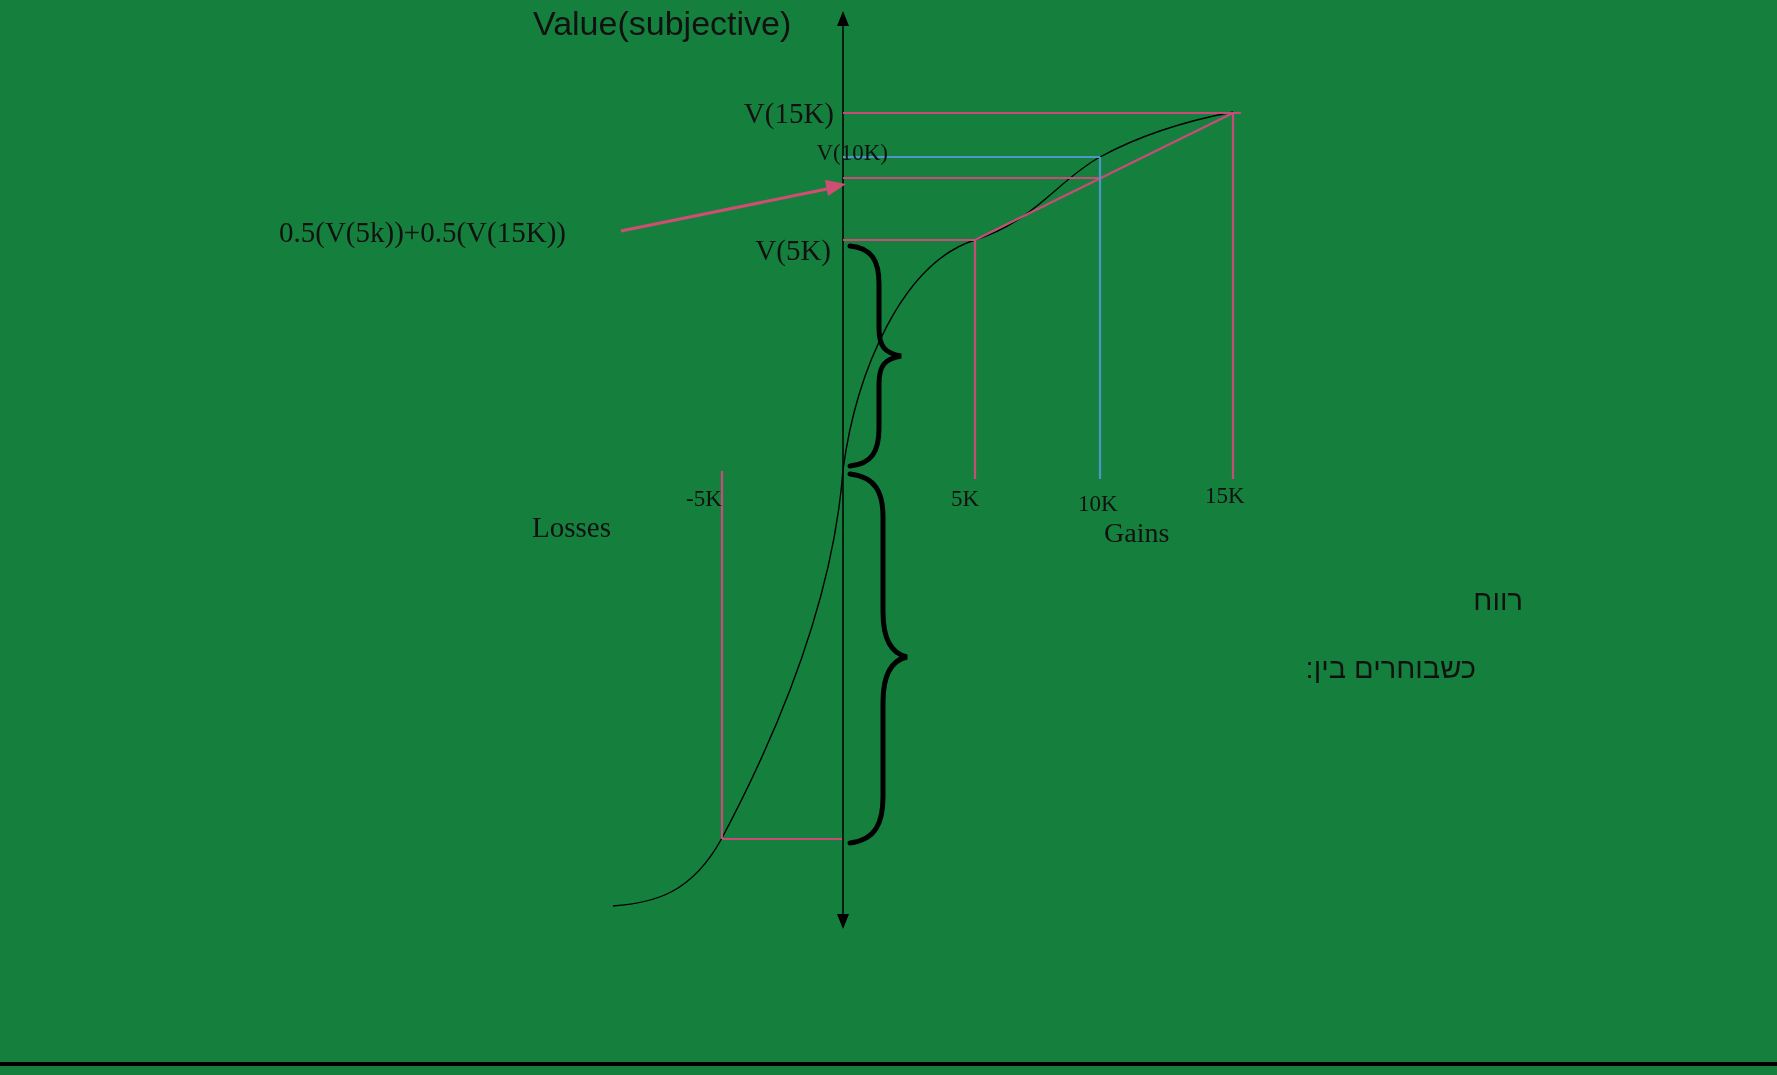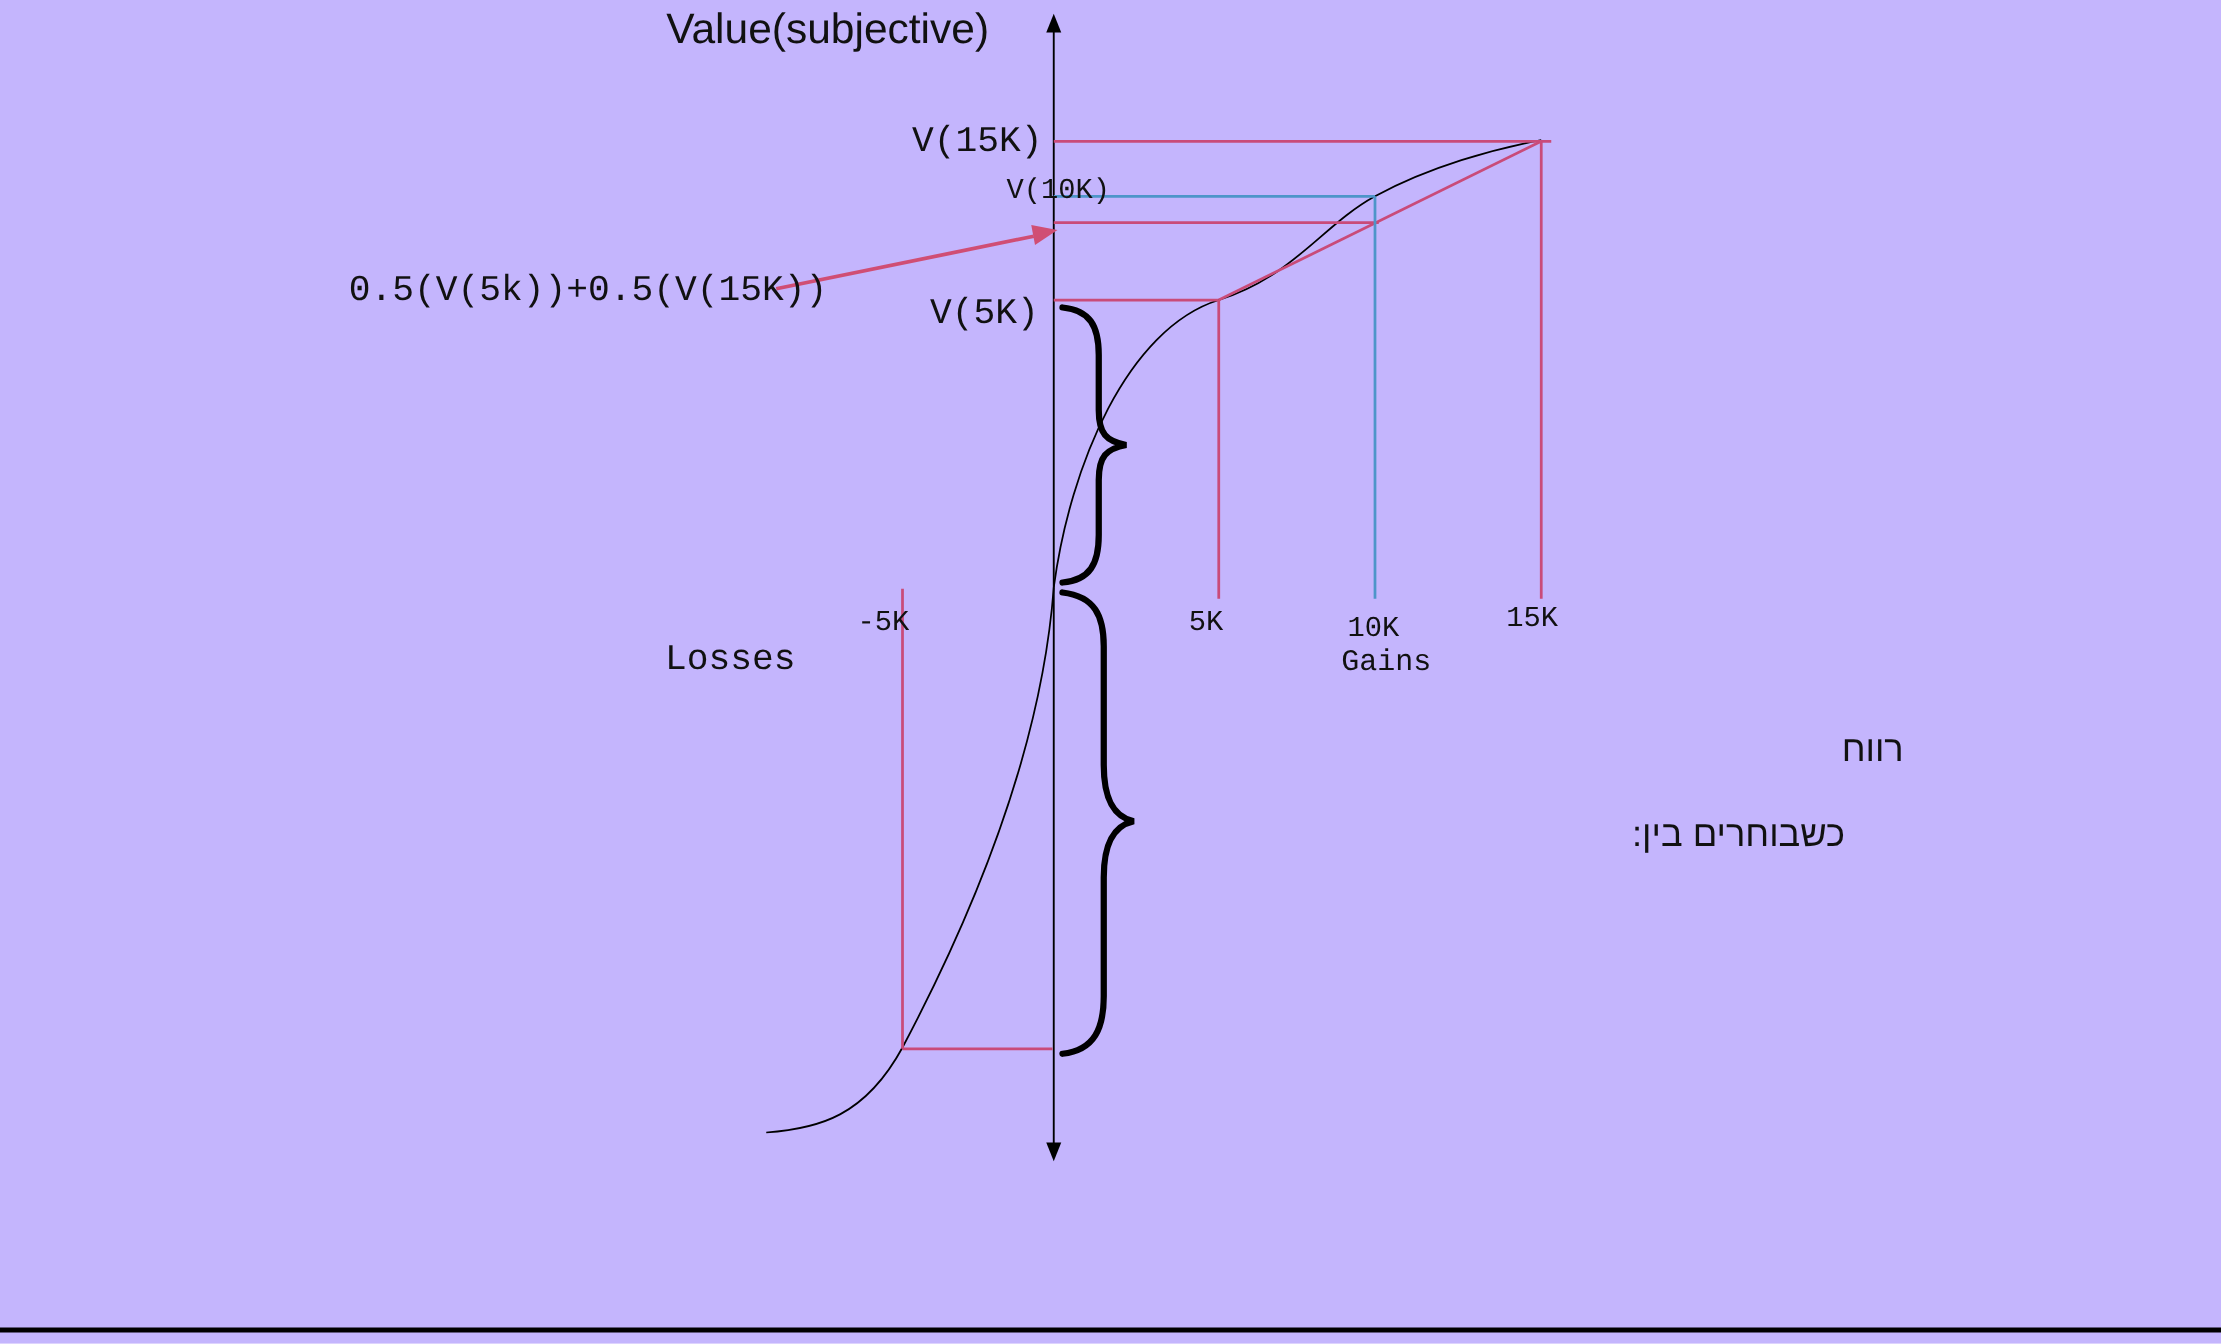--- a/index.html
+++ b/index.html
@@ -1,26 +1,26 @@
 <!DOCTYPE html>
 <html><head>
 <meta charset="utf-8">
 <style>
   html,body{margin:0;padding:0;background:#fff;}
   .canvas{
     position:relative;
     width:1777px;height:1075px;
-    background:#c4b5fd;
+    background:#15803d;
     overflow:hidden;
     font-family:"Liberation Sans",sans-serif;
     color:#111;
   }
   svg.layer{position:absolute;left:0;top:0;}
   .lbl{position:absolute;white-space:nowrap;color:#111;line-height:1.1;}
-  .serif{font-family:Liberation Mono, monospace;}
+  .serif{font-family:Liberation Serif, serif;}
   .sans{font-family:"Liberation Sans",sans-serif;}
   .rtl{direction:rtl;text-align:right;}
   .ra{text-align:right;}
 </style>
 </head>
 <body>
 
 <div class="canvas">
 
   <svg class="layer" width="1777" height="1075" viewBox="0 0 1777 1075">
@@ -59,21 +59,21 @@
 
   <div class="lbl sans" style="left:533px;top:5px;font-size:34px;">Value(subjective)</div>
 
   <div class="lbl serif ra" style="right:943px;top:98px;font-size:29px;">V(15K)</div>
   <div class="lbl serif ra" style="right:889px;top:140px;font-size:23px;">V(10K)</div>
   <div class="lbl serif ra" style="right:946px;top:235px;font-size:29px;">V(5K)</div>
 
   <div class="lbl serif" style="left:279px;top:217px;font-size:29px;">0.5(V(5k))+0.5(V(15K))</div>
 
   <div class="lbl serif" style="left:532px;top:512px;font-size:29px;">Losses</div>
-  <div class="lbl serif" style="left:1073px;top:518px;font-size:24px;">Gains</div>
+  <div class="lbl serif" style="left:1104px;top:518px;font-size:28px;">Gains</div>
 
   <div class="lbl serif" style="left:686px;top:486px;font-size:23px;">-5K</div>
   <div class="lbl serif" style="left:951px;top:486px;font-size:23px;">5K</div>
   <div class="lbl serif" style="left:1078px;top:491px;font-size:23px;">10K</div>
   <div class="lbl serif" style="left:1205px;top:483px;font-size:23px;">15K</div>
 
 
   <div class="lbl sans rtl" style="right:254px;top:585px;font-size:29px;font-weight:normal;">רווח</div>
   <div class="lbl sans rtl" style="right:301px;top:625px;font-size:29px;margin-top:28px;">כשבוחרים בין:</div>
 

